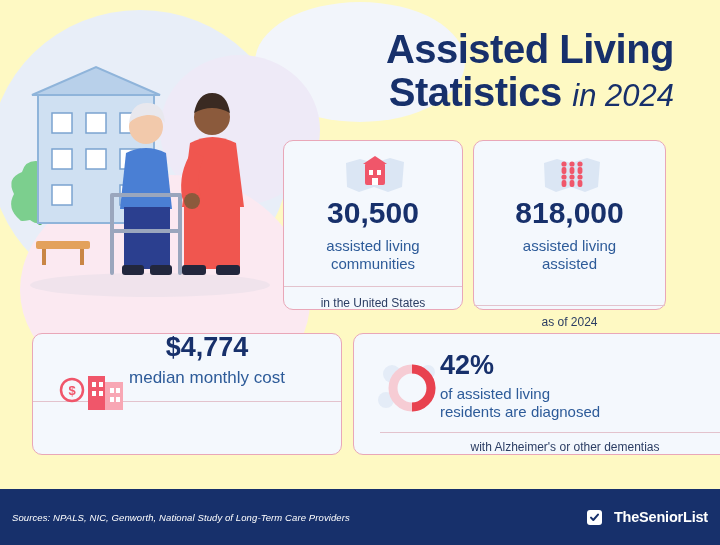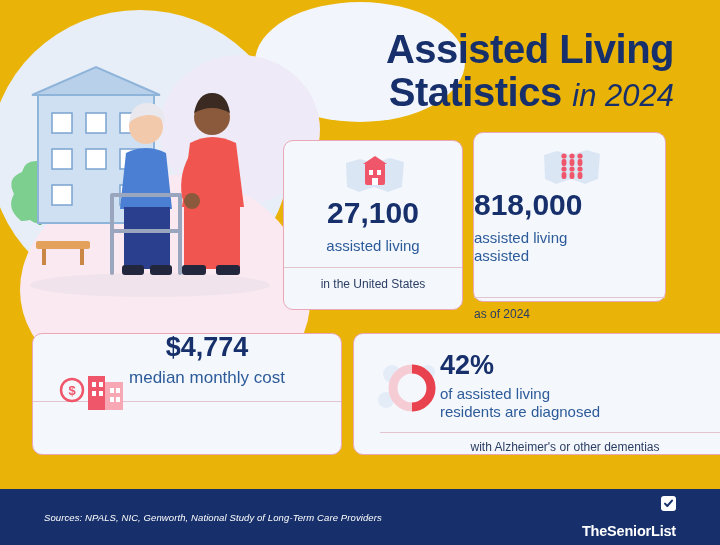--- a/index.html
+++ b/index.html
@@ -9,21 +9,21 @@
   }
   body {
     font-family: "Liberation Sans", sans-serif;
     -webkit-font-smoothing: antialiased;
   }
   #infographic {
     position: relative;
     width: 720px;
     height: 545px;
     overflow: hidden;
-    background: #eab308;
+    background: #fef9c3;
   }
 
   
   .blob {
     position: absolute;
     border-radius: 50%;
     pointer-events: none;
   }
   .blob-blue {
     left: -10px; top: 10px;
@@ -123,23 +123,23 @@
     width: 180px; height: 170px;
     text-align: center;
   }
   #card-communities .stat-number { font-size: 30px; margin-top: 57px; }
   #card-communities .stat-label { font-size: 15px; margin-top: 9px; }
   #card-communities .divider { margin-top: 12px; }
   #card-communities .stat-note { margin-top: 9px; }
 
   
   #card-residents {
-    left: 473px; top: 132px;
+    left: 473px; top: 140px;
     width: 193px; height: 170px;
-    text-align: left;
+    text-align: center;
   }
   #card-residents .stat-number { font-size: 30px; margin-top: 57px; }
   #card-residents .stat-label { font-size: 15px; margin-top: 9px; }
   #card-residents .divider { margin-top: 31px; }
   #card-residents .stat-note { margin-top: 9px; }
 
   
   #card-cost {
     left: 32px; top: 333px;
     width: 310px; height: 122px;
@@ -167,33 +167,32 @@
     position: absolute;
     left: 0;
     bottom: 0;
     width: 720px;
     height: 56px;
     background: #17306b;
     display: flex;
     align-items: center;
     justify-content: space-between;
     box-sizing: border-box;
-    padding: 0 44px;
+    padding: 0 12px;
   }
   .footer-sources {
     color: #ffffff;
     font-size: 9.5px;
     font-style: italic;
     letter-spacing: 0.1px;
   }
   .footer-logo {
     display: flex;
-    align-items: flex-end;
+    align-items: center;
     gap: 12px;
-    flex-direction: column;
   }
   .footer-logo-mark {
     width: 15px; height: 15px;
     background: #ffffff;
     border-radius: 3px;
     display: flex;
     align-items: center;
     justify-content: center;
   }
   .footer-logo-text {
@@ -274,23 +273,24 @@
 
   <div class="card" id="card-communities">
     <svg class="card-icon" style="left:60px; top:12px;" width="62" height="46" viewBox="0 0 62 46">
       <path d="M2 10 L16 6 L30 10 L46 5 L60 9 L58 34 L44 39 L30 34 L15 39 L3 34 Z" fill="#dbe6f4"></path>
       <rect x="21" y="10" width="20" height="22" rx="2" fill="#f0566a"></rect>
       <polygon points="19,11 31,3 43,11" fill="#f0566a"></polygon>
       <rect x="25" y="17" width="4" height="5" fill="#ffffff"></rect>
       <rect x="33" y="17" width="4" height="5" fill="#ffffff"></rect>
       <rect x="28" y="25" width="6" height="7" fill="#ffffff"></rect>
     </svg>
-    <div class="stat-number">27,100</div>
+    <div class="stat-number">30,500</div>
     <div class="stat-label">
       <div>assisted living</div>
+      <div>communities</div>
     </div>
     <hr class="divider">
     <div class="stat-note">in the United States</div>
   </div>
 
   <div class="card" id="card-residents">
     <svg class="card-icon" style="left:68px; top:12px;" width="60" height="46" viewBox="0 0 60 46">
       <path d="M2 10 L15 6 L29 10 L45 5 L58 9 L56 34 L43 39 L29 34 L14 39 L3 34 Z" fill="#dbe6f4"></path>
       <g fill="#f0566a">
         <circle cx="22" cy="11" r="2.6"></circle>

